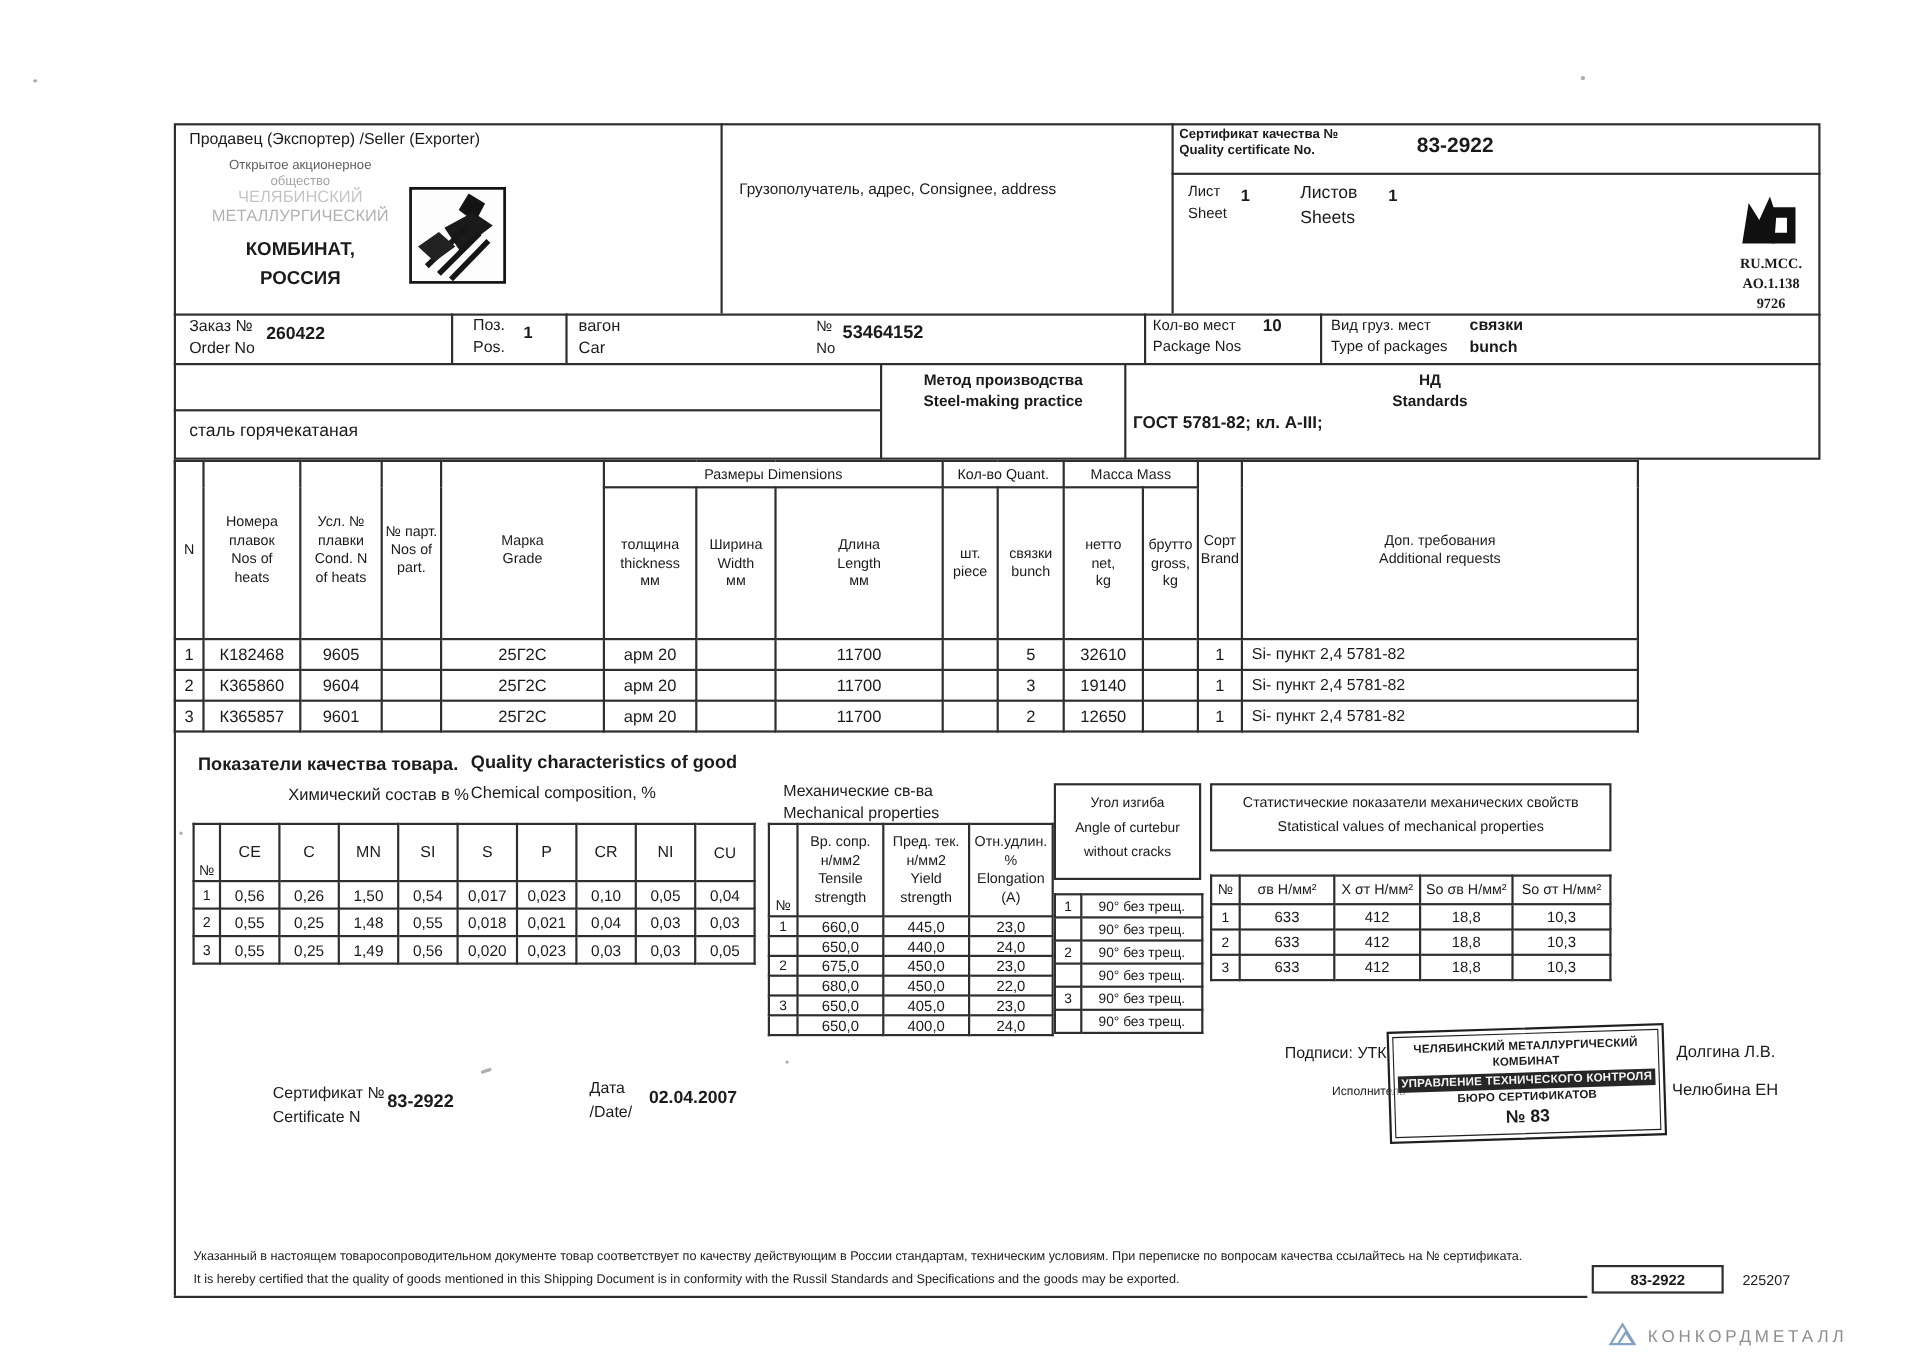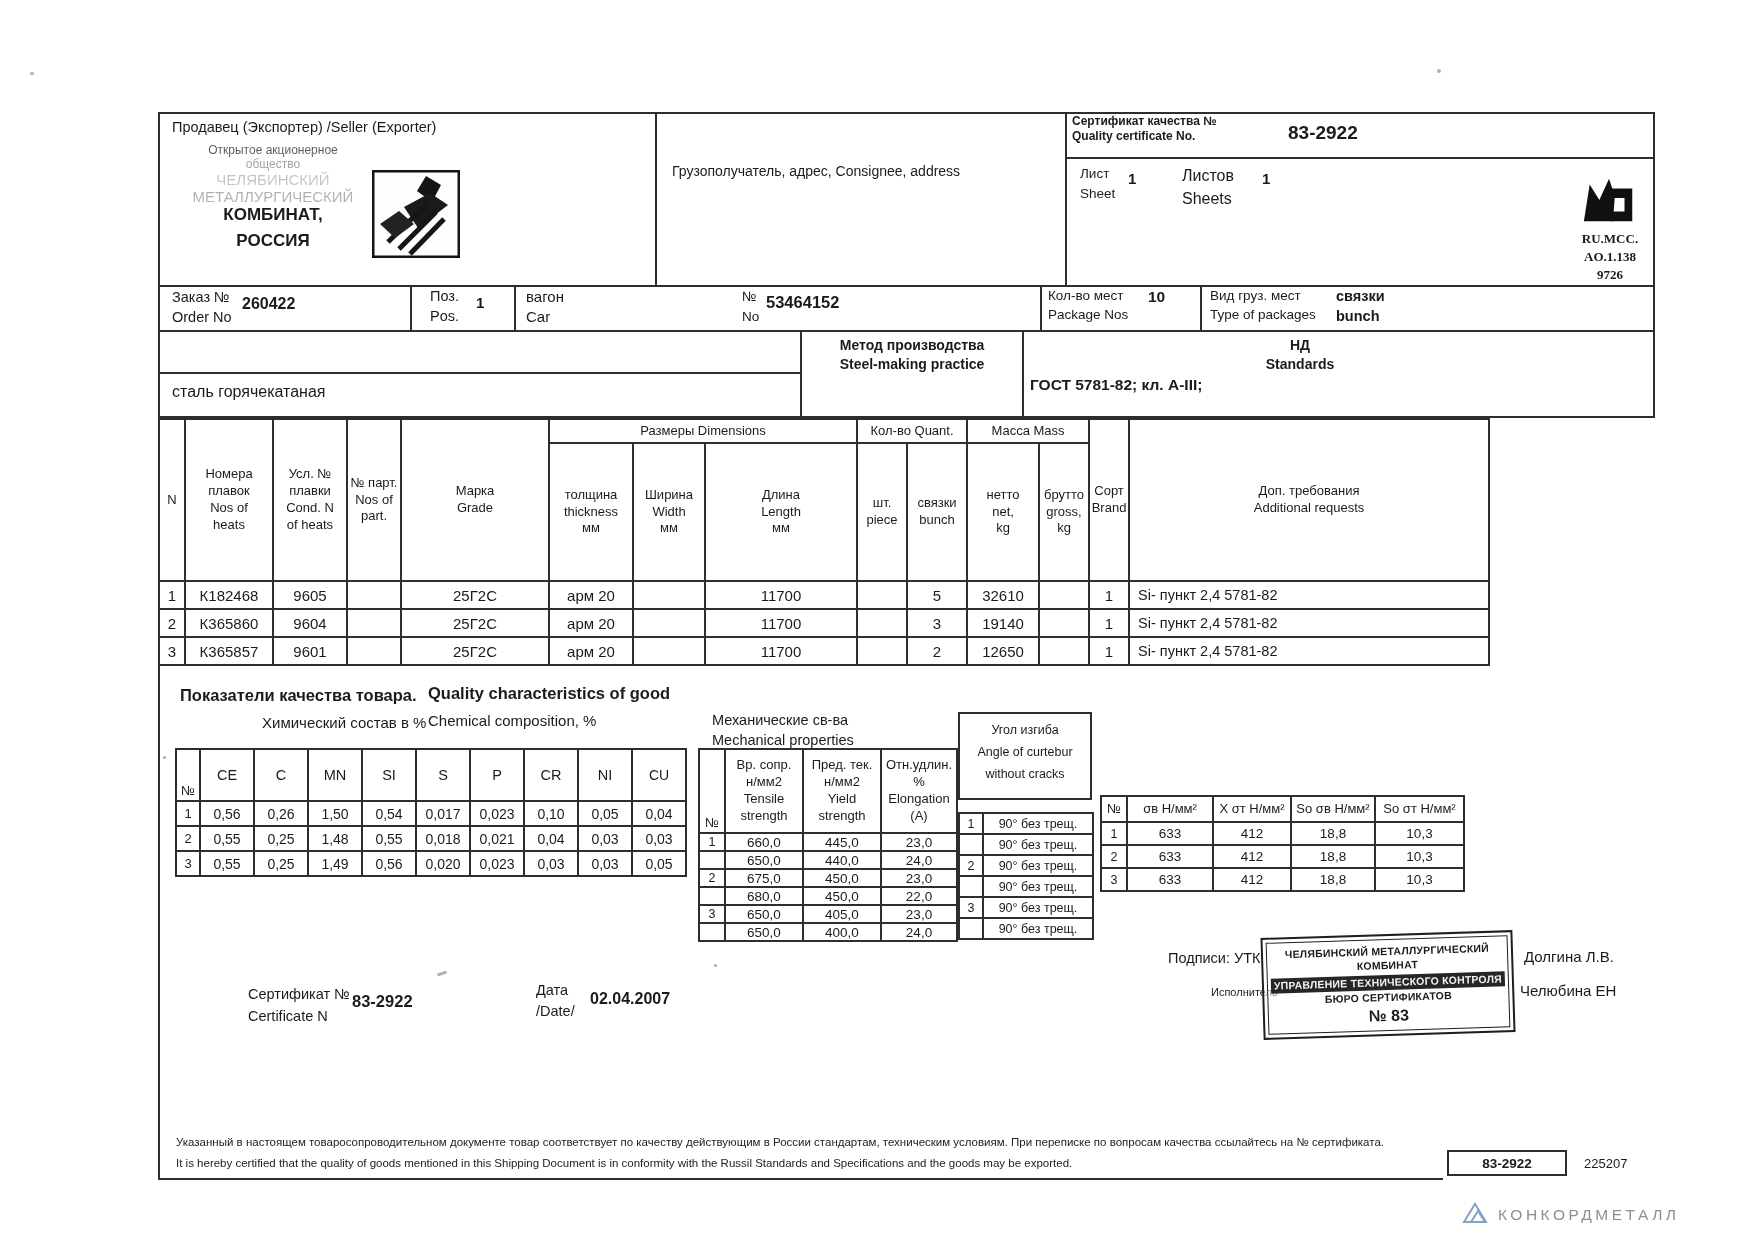--- a/index.html
+++ b/index.html
@@ -45,21 +45,21 @@
   <div class="vline" style="left:655px;top:112px;height:173px"></div>
   <div class="vline" style="left:1065px;top:112px;height:173px"></div>
   <div class="hline" style="left:1065px;top:157px;width:590px"></div>
 
   <div class="abs" style="left:172px;top:119px;font-size:14.5px">Продавец (Экспортер) /Seller (Exporter)</div>
   <div class="abs c" style="left:178px;top:143px;width:190px">
     <div class="f1" style="font-size:12px">Открытое акционерное</div>
     <div class="f2" style="font-size:12px">общество</div>
     <div class="f3" style="font-size:15px">ЧЕЛЯБИНСКИЙ</div>
     <div class="f4" style="font-size:15px">МЕТАЛЛУРГИЧЕСКИЙ</div>
-    <div class="b" style="font-size:17px;margin-top:0">КОМБИНАТ,</div>
+    <div class="b" style="font-size:17px;margin-top:12px">КОМБИНАТ,</div>
     <div class="b" style="font-size:17px;margin-top:6px">РОССИЯ</div>
   </div>
   <div class="abs" style="left:372px;top:170px">
     <svg width="88" height="88" viewBox="0 0 88 88">
       <rect x="1" y="1" width="86" height="86" fill="#fdfdfd" stroke="#141414" stroke-width="3"></rect>
       <polygon points="54,6 69,15 60,32 45,21" fill="#141414"></polygon>
       <polygon points="32,37 58,23 76,35 46,58" fill="#1a1a1a"></polygon>
       <g stroke="#161616" stroke-width="5">
         <line x1="16" y1="72" x2="54" y2="35"></line>
         <line x1="27" y1="79" x2="64" y2="42"></line>
@@ -404,20 +404,24 @@
           <td style="font-size:12.5px">3</td>
           <td class="sb" style="font-size:12.5px">90° без трещ.</td>
         </tr>
     <tr style="height:21px">
           <td style="font-size:12.5px"></td>
           <td class="sb" style="font-size:12.5px">90° без трещ.</td>
         </tr>
   </tbody>
     </table>
 
+  <div class="box" style="left:1100px;top:712px;width:365px;height:62px">
+    <div class="ml c" style="font-size:13px;line-height:1.6;padding-top:6px">Статистические показатели механических свойств
+Statistical values of mechanical properties</div>
+  </div>
   <table class="grid" style="left:1100px;top:795px;width:363px">
     <colgroup>
         <col style="width:26px">
         <col style="width:86px">
         <col style="width:78px">
         <col style="width:84px">
         <col style="width:89px">
       </colgroup>
     <tbody>
         <tr style="height:26px">

